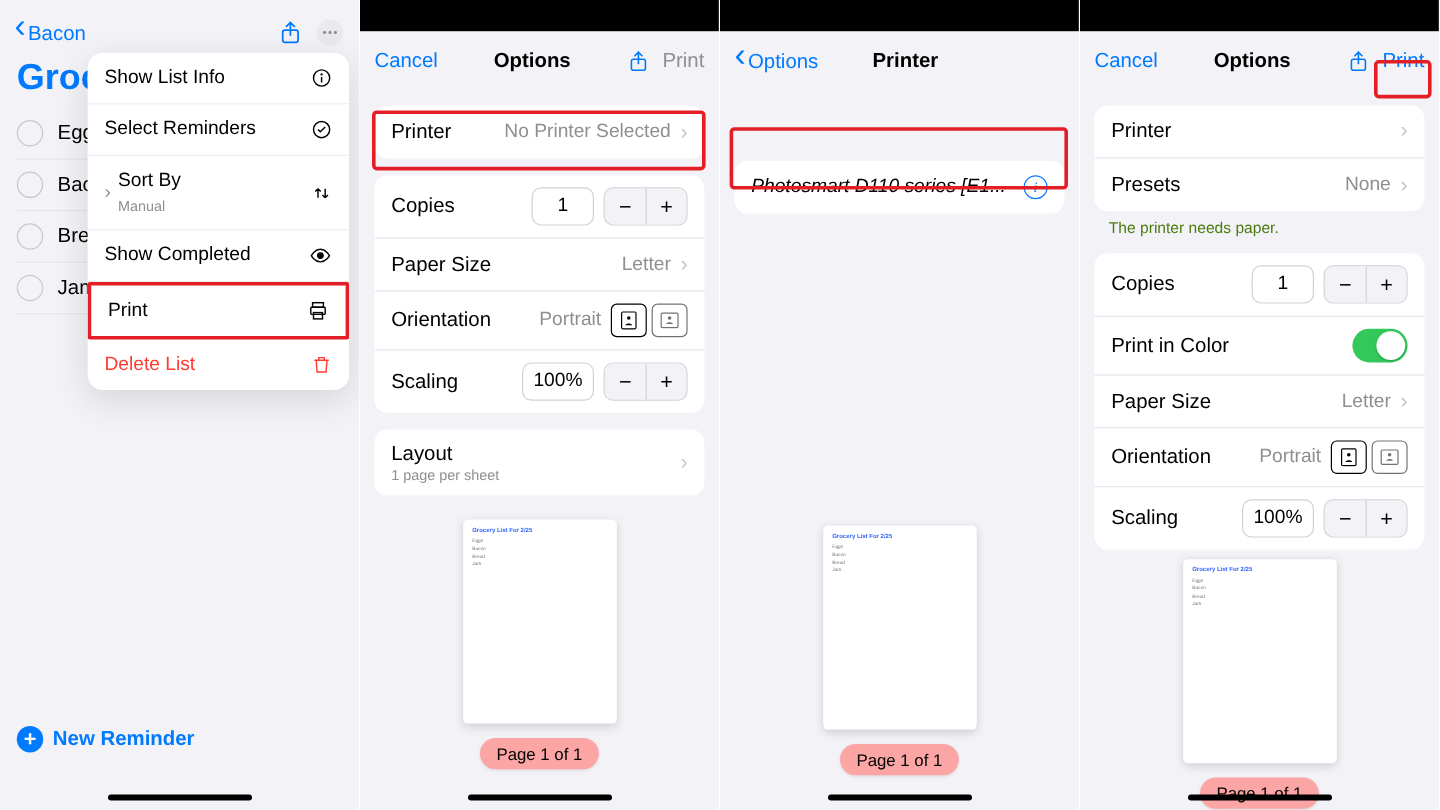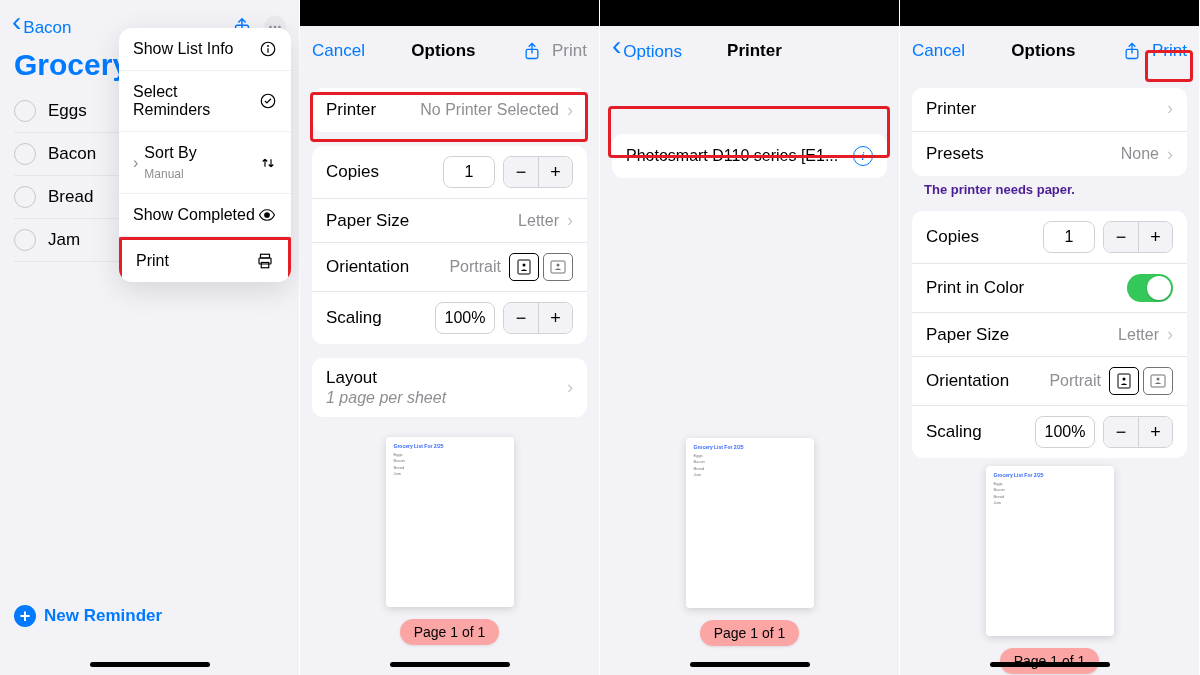--- a/index.html
+++ b/index.html
@@ -15,49 +15,49 @@
   svg { display:block; }
   .chev-left::before { content:"‹"; font-size:28px; line-height:0.6; position:relative; top:-2px; margin-right:2px; color:#007AFF;}
   
   .p1 { background:#F2F2F7;}
   .p1 .navbar { padding-top: 14px; }
   .big-title { font-size:30px; font-weight:700; color:#007AFF; padding:0 14px 8px; }
   .list { padding: 0 14px; }
   .list-item { display:flex; align-items:center; gap:12px; padding:10px 0; border-bottom:1px solid #E5E5EA;}
   .circle { width:22px; height:22px; border:1.5px solid #C7C7CC; border-radius:50%; }
   .item-text { font-size:17px; color:#000; }
-  .menu { position:absolute; top:28px; right:8px; width:172px; background:#fff; border-radius:13px; box-shadow:0 8px 30px rgba(0,0,0,0.12); overflow:hidden; }
+  .menu { position:absolute; top:44px; right:8px; width:218px; background:#fff; border-radius:13px; box-shadow:0 8px 30px rgba(0,0,0,0.12); overflow:hidden; }
   .menu-row { display:flex; align-items:center; justify-content:space-between; padding:12px 14px; border-bottom:1px solid #EFEFF4; font-size:16px; }
   .menu-row:last-child { border-bottom:none; }
   .menu-row .sub { font-size:12px; color:#8E8E93; margin-top:5px;}
   .menu-row.sort { flex-direction:row; align-items:center;}
   .menu-row.sort .txtcol { display:flex; flex-direction:column;}
   .menu-row .mlabel { color:#000; }
   .menu-row.delete .mlabel { color:#FF3B30; }
   .red-box { border:3px solid #E41E26; border-radius:2px; }
   .new-reminder { position:absolute; bottom:48px; left:14px; display:flex; align-items:center; gap:8px; color:#007AFF; font-size:17px; font-weight:600;}
   .plus-circ { width:22px; height:22px; background:#007AFF; border-radius:50%; color:#fff; display:flex; align-items:center;justify-content:center; font-size:18px; line-height:1;}
   .home-bar { position:absolute; bottom:8px; left:50%; transform:translateX(-50%); width:120px; height:5px; background:#000; border-radius:3px;}
   
   .section { margin: 14px 12px 0; background:#fff; border-radius:11px; overflow:hidden; }
   .row { display:flex; align-items:center; justify-content:space-between; padding:10px 14px; min-height:44px; border-bottom:0.5px solid #E5E5EA; font-size:17px;}
   .row:last-child { border-bottom:none;}
   .row .label { color:#000; }
-  .row .sublabel { color:#8E8E93; font-size:16px; margin-top:1px;font-style:italic;}
+  .row .sublabel { color:#8E8E93; font-size:12px; margin-top:1px;}
   .row .value-gray { color:#8E8E93; font-size:16px; }
   .row .right-cluster { display:flex; align-items:center; gap:8px;}
   .chev-right { color:#C7C7CC; font-size:18px;}
   .stepper { display:flex; border:1px solid #D1D1D6; border-radius:8px; overflow:hidden; height:32px;}
   .stepper .btn { width:34px; display:flex;align-items:center;justify-content:center; font-size:18px; color:#000; background:#F2F2F7;}
   .stepper .btn + .btn { border-left:1px solid #D1D1D6;}
   .numbox { width:52px; height:32px; border:1px solid #D1D1D6; border-radius:8px; display:flex;align-items:center;justify-content:center; font-size:16px; background:#fff;}
   .orient-toggle { display:flex; gap:4px;}
   .orient-btn { width:30px; height:28px; border:1.2px solid #000; border-radius:5px; display:flex;align-items:center;justify-content:center; font-size:14px; background:#fff;}
   .orient-btn.inactive { opacity:0.55;}
-  .status-note { color:#4c1d95; font-size:13px; padding:6px 24px 0;font-weight:bold;}
+  .status-note { color:#4d7c0f; font-size:13px; padding:6px 24px 0;}
   .toggle { width:46px; height:28px; background:#34C759; border-radius:14px; position:relative;}
   .toggle::after { content:""; position:absolute; right:2px; top:2px; width:24px;height:24px;background:#fff;border-radius:50%; box-shadow:0 1px 2px rgba(0,0,0,0.2);}
   
   .preview-area { flex:1; display:flex; flex-direction:column; align-items:center; justify-content:flex-start; padding-top:20px;}
   .preview-page { width:128px; height:170px; background:#fff; border-radius:4px; box-shadow:0 2px 8px rgba(0,0,0,0.15); padding:6px 8px; position:relative; font-size:4px; color:#333;}
   .preview-title { color:#3366ff; font-size:5px; font-weight:600; margin-bottom:3px;}
   .preview-line { color:#777; font-size:4px; line-height:1.6;}
   .page-pill { margin-top:12px; background:#fca5a5; border-radius:14px; padding:5px 14px; font-size:14px; color:#000; box-shadow:0 1px 3px rgba(0,0,0,0.1);}
   
   .hl { position:absolute; border:3px solid #E41E26; border-radius:4px; pointer-events:none; z-index:50;}
@@ -159,20 +159,28 @@
     <div class="menu-row red-box" style="border-left:3px solid #E41E26;border-right:3px solid #E41E26;">
       <span class="mlabel">Print</span>
       <span class="icon">
           <svg width="18" height="18" viewBox="0 0 24 24" fill="none" stroke="#000" stroke-width="1.6">
             <rect x="6" y="3" width="12" height="5"></rect>
             <rect x="4" y="8" width="16" height="8" rx="1"></rect>
             <rect x="7" y="14" width="10" height="7"></rect>
           </svg>
         </span>
     </div>
+    <div class="menu-row delete">
+      <span class="mlabel">Delete List</span>
+      <span class="icon">
+          <svg width="18" height="18" viewBox="0 0 24 24" fill="none" stroke="#FF3B30" stroke-width="1.6">
+            <path d="M4 7h16M9 7V4h6v3M6 7l1 13h10l1-13"></path>
+          </svg>
+        </span>
+    </div>
   </div>
 
   <div class="new-reminder">
     <span class="plus-circ">+</span>
     <span>New Reminder</span>
   </div>
   <div class="home-bar"></div>
 </div>
 
 <div class="panel p2">
@@ -280,21 +288,21 @@
 <div class="panel p3">
   <div class="blackbar"></div>
   <div class="navbar">
     <span class="link-blue chev-left"><span>Options</span></span>
     <span class="nav-title">Printer</span>
     <span style="width:60px;"></span>
   </div>
 
   <div class="plain-row">
     <div class="row" style="border-bottom:none;">
-      <span class="label" style="font-size:16px;">Photosmart D110 series [E1...</span>
+      <span class="label" style="font-size:16px;font-style:italic;">Photosmart D110 series [E1...</span>
       <span class="info-circ">i</span>
     </div>
   </div>
   <div class="hl" style="top:106px; left:8px; width:282px; height:52px;"></div>
 
   <div class="preview-area" style="padding-top:260px;">
     <div class="preview-page">
       <div class="preview-title">Grocery List For 2/25</div>
       <div class="preview-line">Eggs</div>
       <div class="preview-line">Bacon</div>

